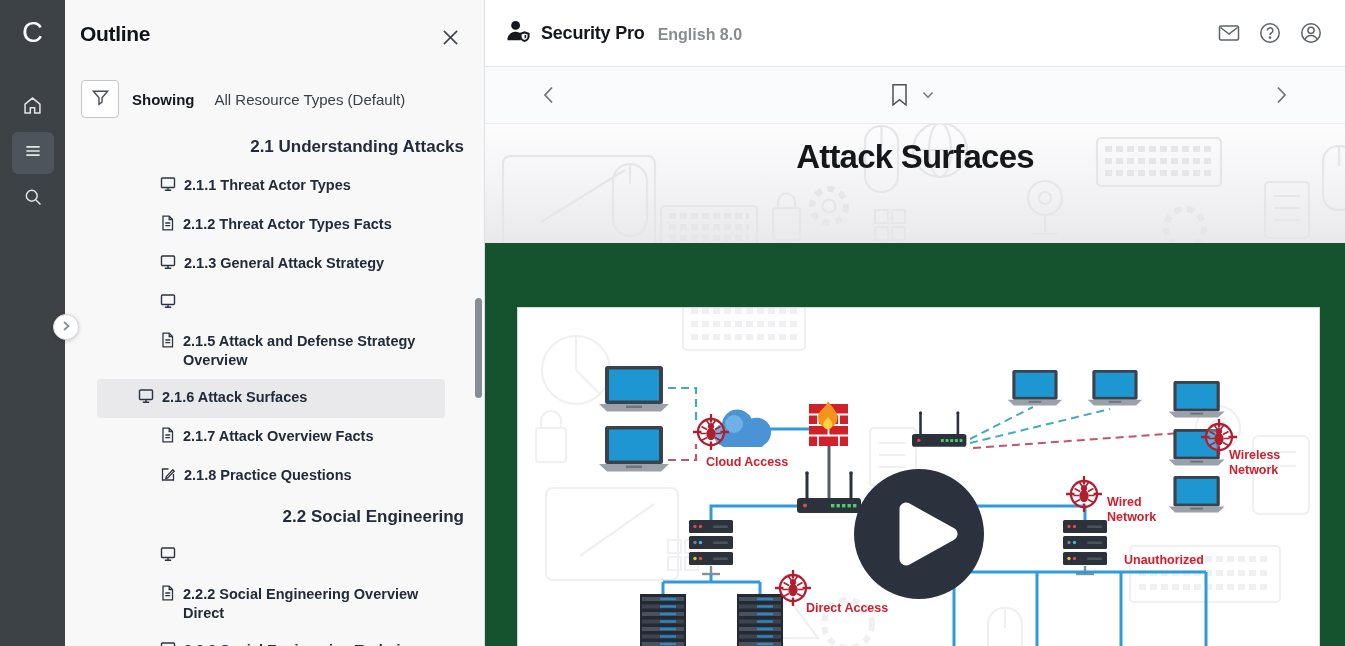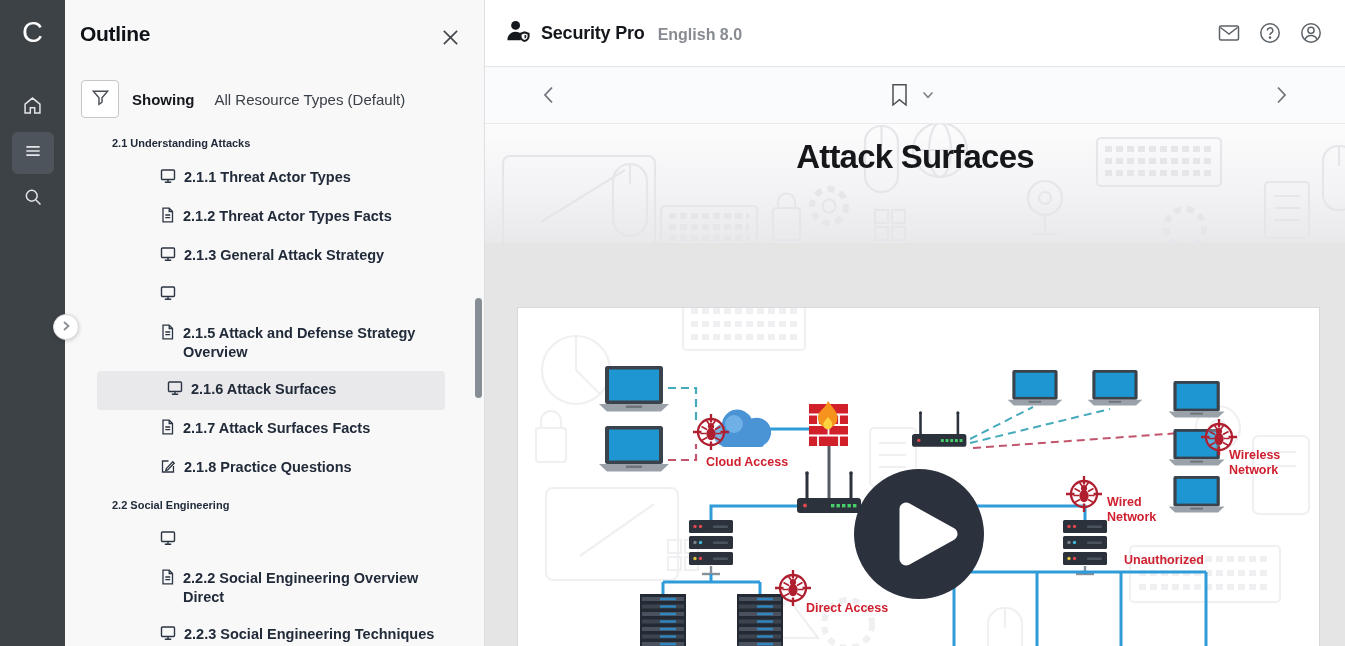--- a/index.html
+++ b/index.html
@@ -27,27 +27,27 @@
   .panel-head { display:flex; align-items:flex-start; justify-content:space-between; padding:22px 24px 0 15px; }
   .panel-title { font-size:21px; font-weight:800; color:#0f1318; letter-spacing:-.3px; }
   .panel-close { margin-top:6px; cursor:pointer; line-height:0; }
   .filter-row { display:flex; align-items:center; margin:33px 0 0 16px; }
   .filter-btn { width:38px; height:38px; background:#fff; border:1px solid #c5c5cb; border-radius:4px;
     display:flex; align-items:center; justify-content:center; cursor:pointer; }
   .filter-label { margin-left:13px; font-size:15px; font-weight:700; color:#15181d; }
   .filter-value { margin-left:20px; font-size:15px; color:#3a4047; }
 
   .o-list { margin-top:10px; }
-  .o-section { padding:9px 20px 10px 47px; font-size:11px; font-weight:700; color:#222b39; }
+  .o-section { padding:9px 20px 10px 47px; font-size:17px; font-weight:700; color:#222b39;text-align:right; }
   .o-section.gap { padding-top:11px; }
   .o-item { display:flex; align-items:flex-start; gap:8px; padding:9px 40px 9px 95px;
     font-size:14.5px; font-weight:700; color:#222b39; line-height:19px; cursor:pointer; }
   .o-item .o-label { max-width:265px; }
   .o-item svg { flex-shrink:0; stroke:#2b3442; }
-  .o-item.active { background:#e9e9eb; border-radius:4px; margin:0 39px 0 32px; padding-left:70px; padding-right:8px; }
+  .o-item.active { background:#e9e9eb; border-radius:4px; margin:0 39px 0 32px; padding-left:41px; padding-right:8px; }
 
   .scrollbar { position:absolute; right:2px; top:0; width:7px; height:100%; }
   .scroll-thumb { position:absolute; top:298px; left:0; width:7px; height:100px; border-radius:4px; background:#878d94; cursor:pointer; }
 
   
   .main { flex:1; display:flex; flex-direction:column; background:#fff; min-width:0; }
   .topbar { height:67px; flex-shrink:0; display:flex; align-items:center; padding:0 22px 0 20px;
     background:#fff; border-bottom:1px solid #e6e6e9; }
   .brand { display:flex; align-items:center; gap:9px; }
   .brand-name { font-size:18px; font-weight:800; color:#14171c; letter-spacing:-.2px; }
@@ -62,21 +62,21 @@
   .nav-center { position:absolute; left:calc(50% - 24px); top:50%; transform:translateY(-50%);
     display:flex; align-items:center; gap:14px; }
   .nav-center .bkm, .nav-center .caret { cursor:pointer; line-height:0; }
 
   .banner { height:119px; flex-shrink:0; position:relative; overflow:hidden;
     background:linear-gradient(180deg,#fcfcfd 0%,#f3f3f5 55%,#e9e9ec 100%); }
   .banner svg.pattern { position:absolute; inset:0; }
   .banner-title { position:relative; text-align:center; padding-top:13px; font-size:34px;
     font-weight:800; color:#15171b; letter-spacing:-.8px; transform:scaleX(.97); }
 
-  .content { flex:1; position:relative; background:#e5e5e5; }
+  .content { flex:1; position:relative; background:#14532d; }
   .video-card { position:absolute; left:32px; top:64px; width:803px; height:400px;
     background:#fff; border:1px solid #d8d8dc; overflow:hidden; cursor:pointer; }
   .video-card > svg { position:absolute; inset:0; }
   text.dlabel { font-size:12.5px; font-weight:700; fill:#cf2130; }
 </style>
 </head>
 <body>
 
 <div class="app">
 
@@ -182,21 +182,21 @@
               <rect x="1.5" y="2" width="13" height="9.5" rx="1"></rect>
               <path d="M8 11.5 V14 M4.8 14.3 H11.2"></path>
             </svg></span>
         <span class="o-label">2.1.6 Attack Surfaces</span>
       </div>
       <div class="o-item">
         <span><svg width="15" height="16" viewBox="0 0 15 16" fill="none" stroke-width="1.3">
               <path d="M3 1.2 H9.2 L12.5 4.5 V14.8 H3 Z"></path>
               <path d="M9.2 1.2 V4.5 H12.5 M5.3 8 H10.2 M5.3 10.7 H10.2"></path>
             </svg></span>
-        <span class="o-label">2.1.7 Attack Surfaces Facts</span>
+        <span class="o-label">2.1.7 Attack Overview Facts</span>
       </div>
       <div class="o-item">
         <span><svg width="16" height="16" viewBox="0 0 16 16" fill="none" stroke-width="1.3">
               <path d="M13.5 8 V14 H2.5 V3 H8.5"></path>
               <path d="M6.3 10.6 L12.8 3.8 L14.2 5.2 L7.7 12 L5.8 12.5 Z"></path>
             </svg></span>
         <span class="o-label">2.1.8 Practice Questions</span>
       </div>
 
       <div class="o-section gap">2.2 Social Engineering</div>

